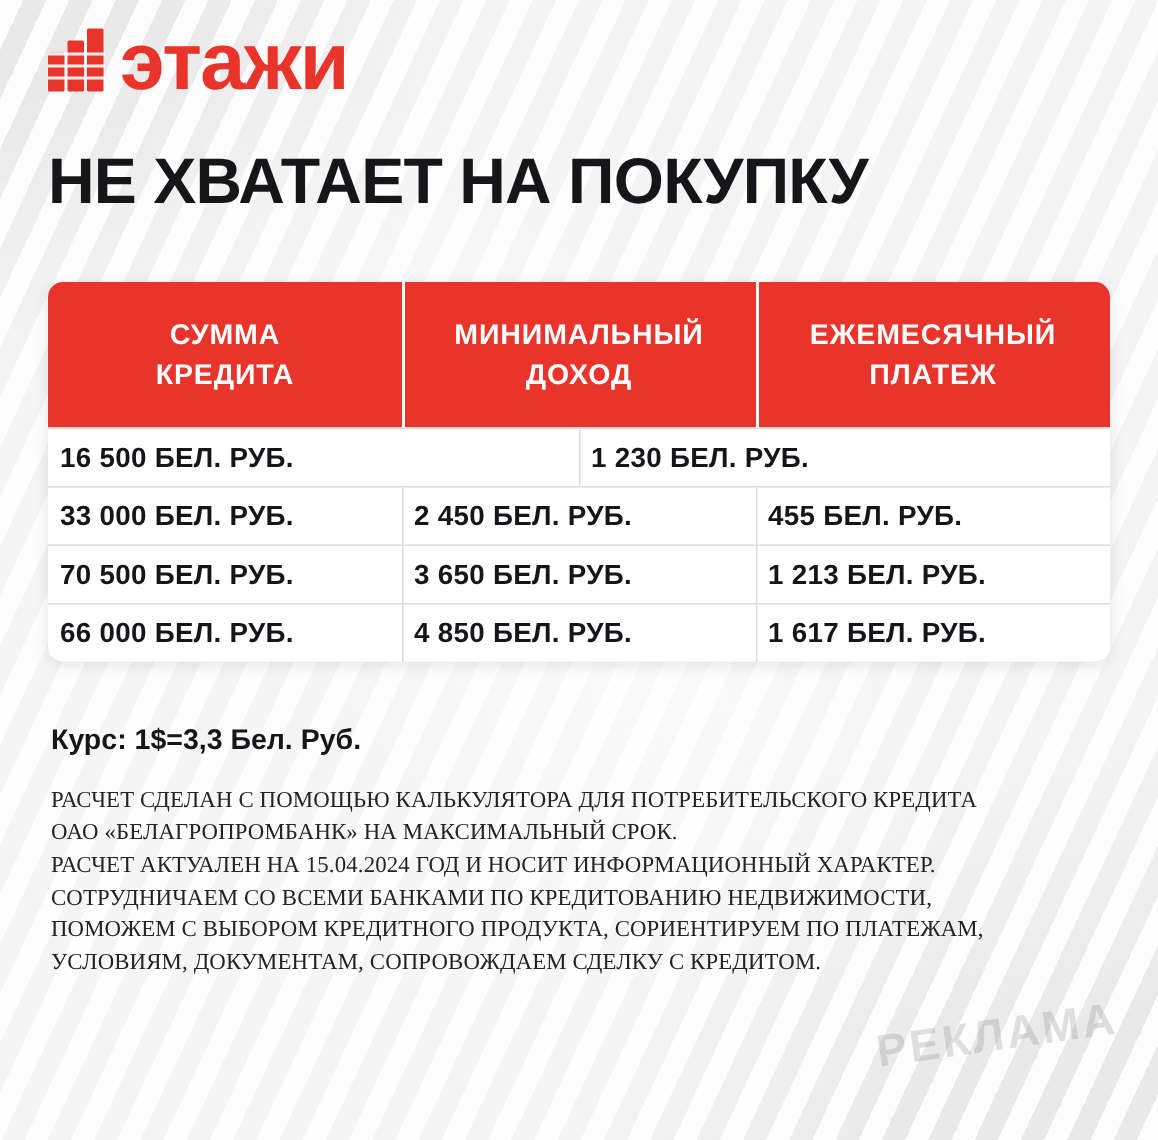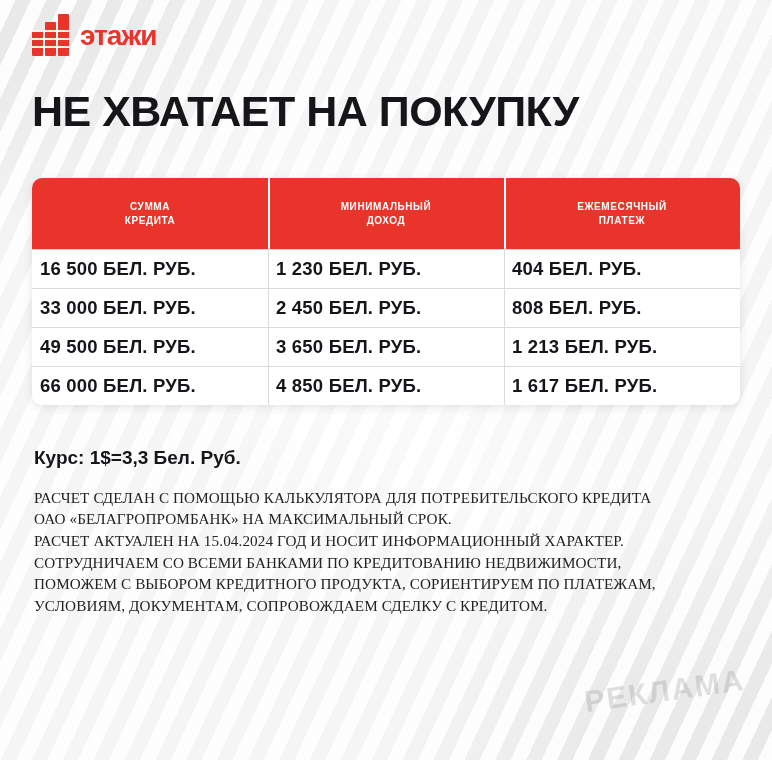--- a/index.html
+++ b/index.html
@@ -61,21 +61,21 @@
   .logo-mark .b2 { left: 13px; bottom: 2px; width: 11px; height: 34px; }
   .logo-mark .b3 { left: 26px; bottom: 2px; width: 11px; height: 42px; }
   .logo-mark .w {
     position: absolute;
     background: rgba(255,255,255,0.92);
     height: 2px;
     left: 0;
     width: 38px;
   }
   .logo-text {
-    font-size: 28px;
+    font-size: 54px;
     font-weight: bold;
     color: #e8342a;
     letter-spacing: -1px;
     line-height: 1;
   }
 
   
   .headline {
     padding-left: 4px;
     font-size: 43px;
@@ -98,21 +98,21 @@
   }
   .thead {
     display: flex;
     background: #e8342a;
     color: #ffffff;
   }
   .thead .th {
     flex: 1 1 0;
     padding: 22px 8px 20px;
     text-align: center;
-    font-size: 10px;
+    font-size: 19px;
     font-weight: bold;
     letter-spacing: 0.6px;
     line-height: 1.45;
     text-transform: uppercase;
     position: relative;
   }
   .thead .th + .th::before {
     content: "";
     position: absolute;
     left: 0;
@@ -216,29 +216,28 @@
         </div>
         <div class="th">
           <div>ЕЖЕМЕСЯЧНЫЙ</div>
           <div>ПЛАТЕЖ</div>
         </div>
       </div>
 
       <div class="trow">
         <div class="td">16 500 БЕЛ. РУБ.</div>
         <div class="td">1 230 БЕЛ. РУБ.</div>
-        <div class="td">404 БЕЛ. РУБ.</div>
       </div>
       <div class="trow">
         <div class="td">33 000 БЕЛ. РУБ.</div>
         <div class="td">2 450 БЕЛ. РУБ.</div>
-        <div class="td">808 БЕЛ. РУБ.</div>
-      </div>
-      <div class="trow">
-        <div class="td">49 500 БЕЛ. РУБ.</div>
+        <div class="td">455 БЕЛ. РУБ.</div>
+      </div>
+      <div class="trow">
+        <div class="td">70 500 БЕЛ. РУБ.</div>
         <div class="td">3 650 БЕЛ. РУБ.</div>
         <div class="td">1 213 БЕЛ. РУБ.</div>
       </div>
       <div class="trow">
         <div class="td">66 000 БЕЛ. РУБ.</div>
         <div class="td">4 850 БЕЛ. РУБ.</div>
         <div class="td">1 617 БЕЛ. РУБ.</div>
       </div>
     </div>
 

